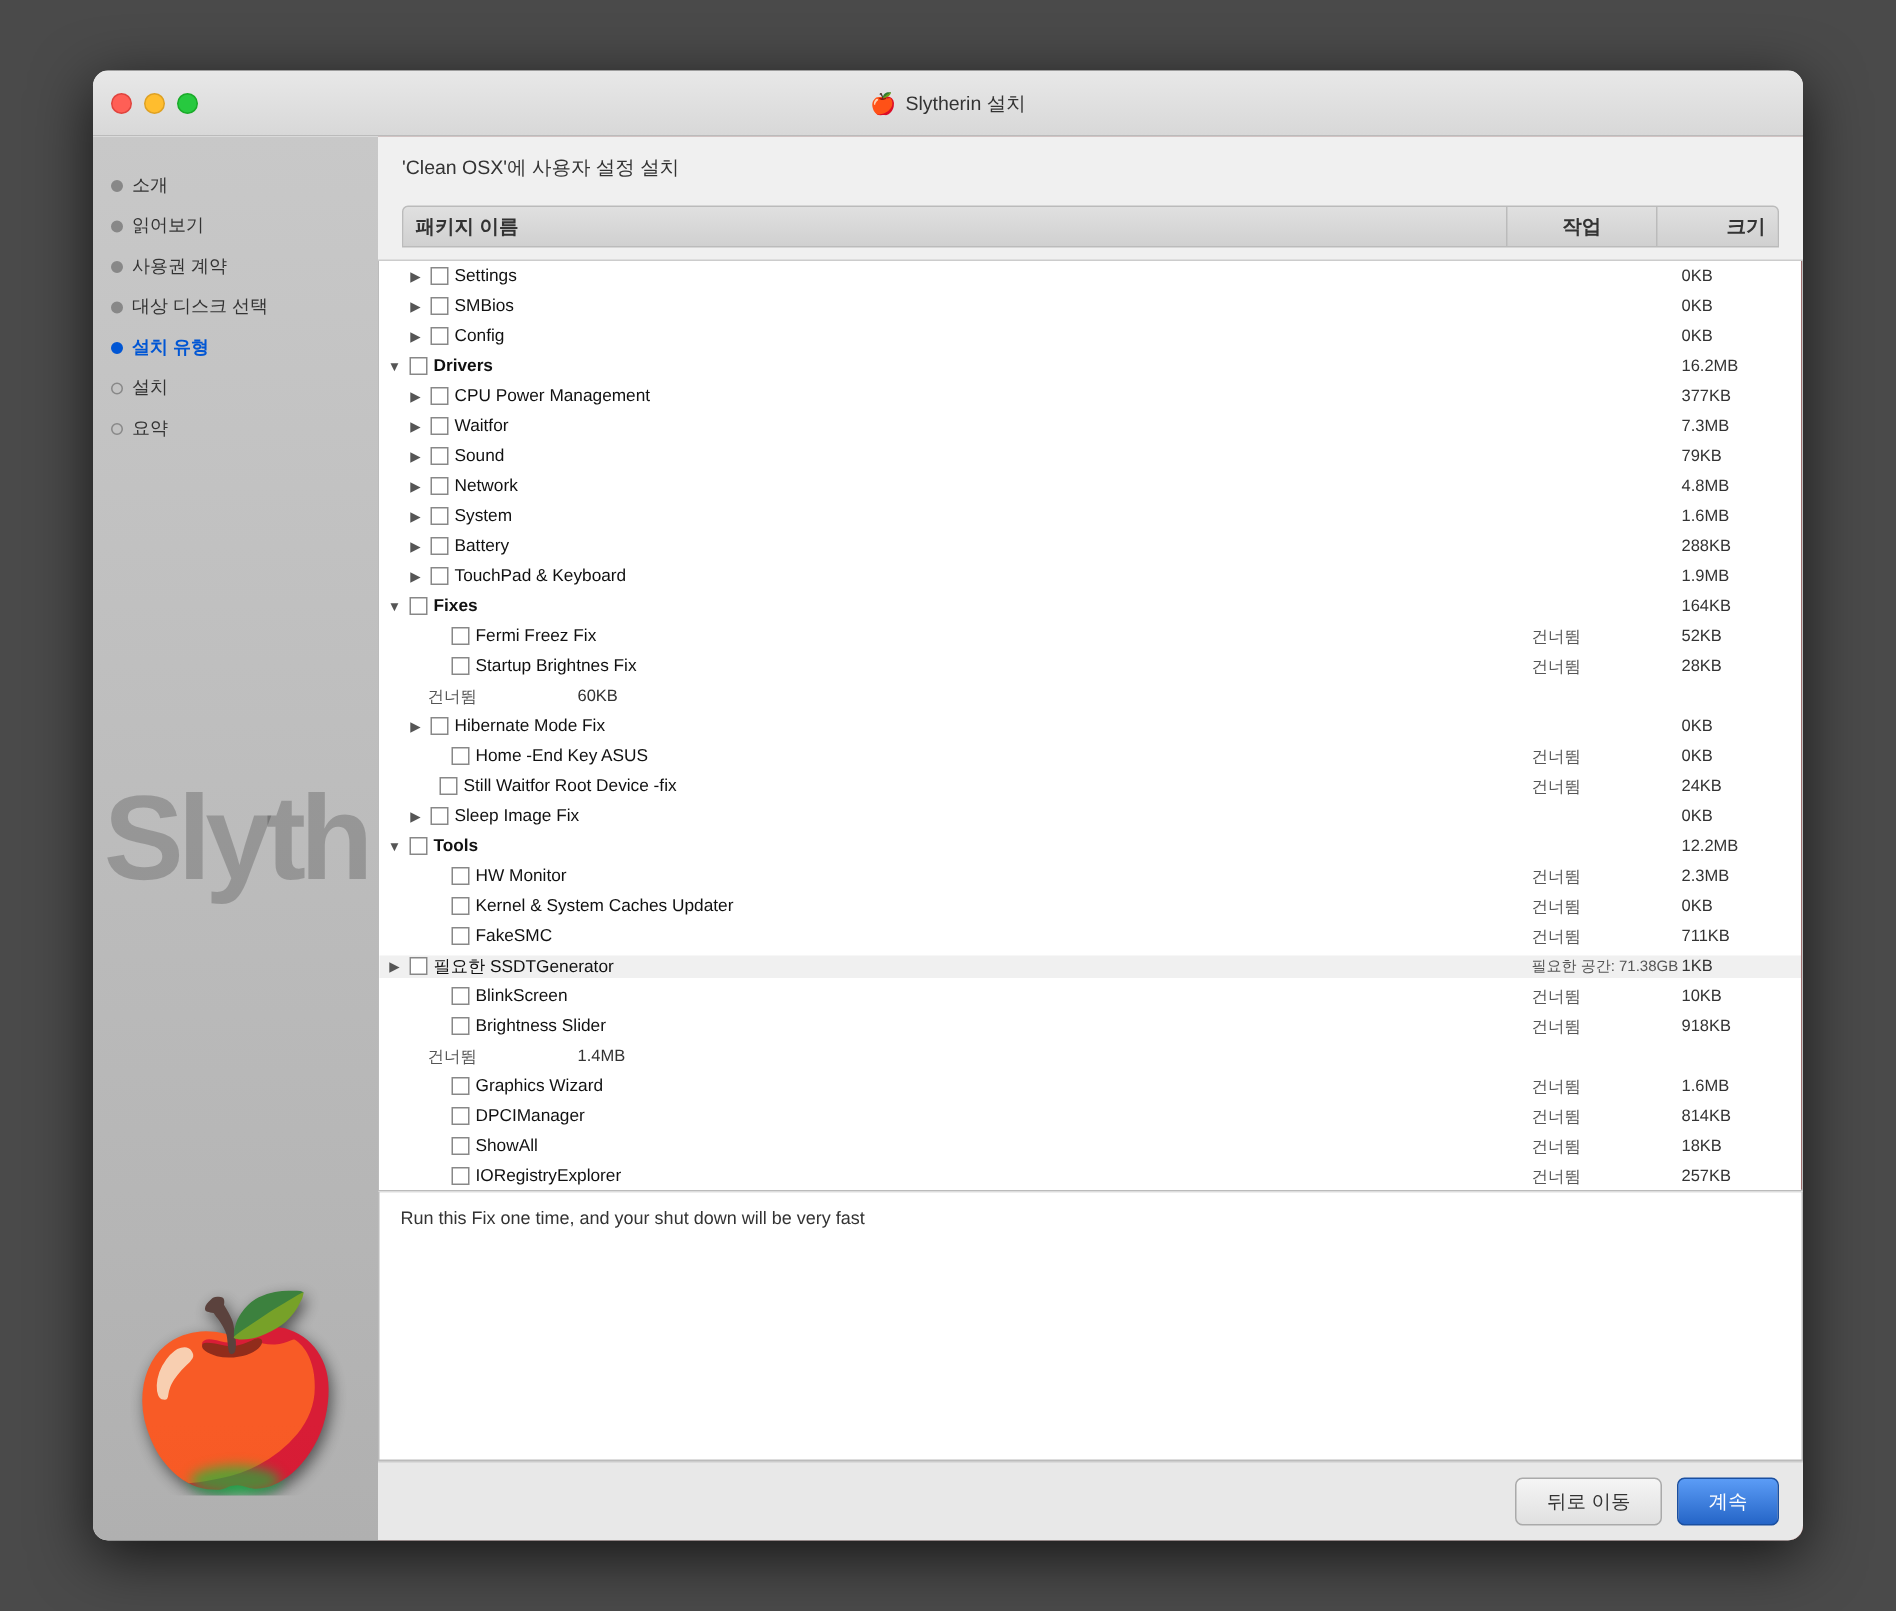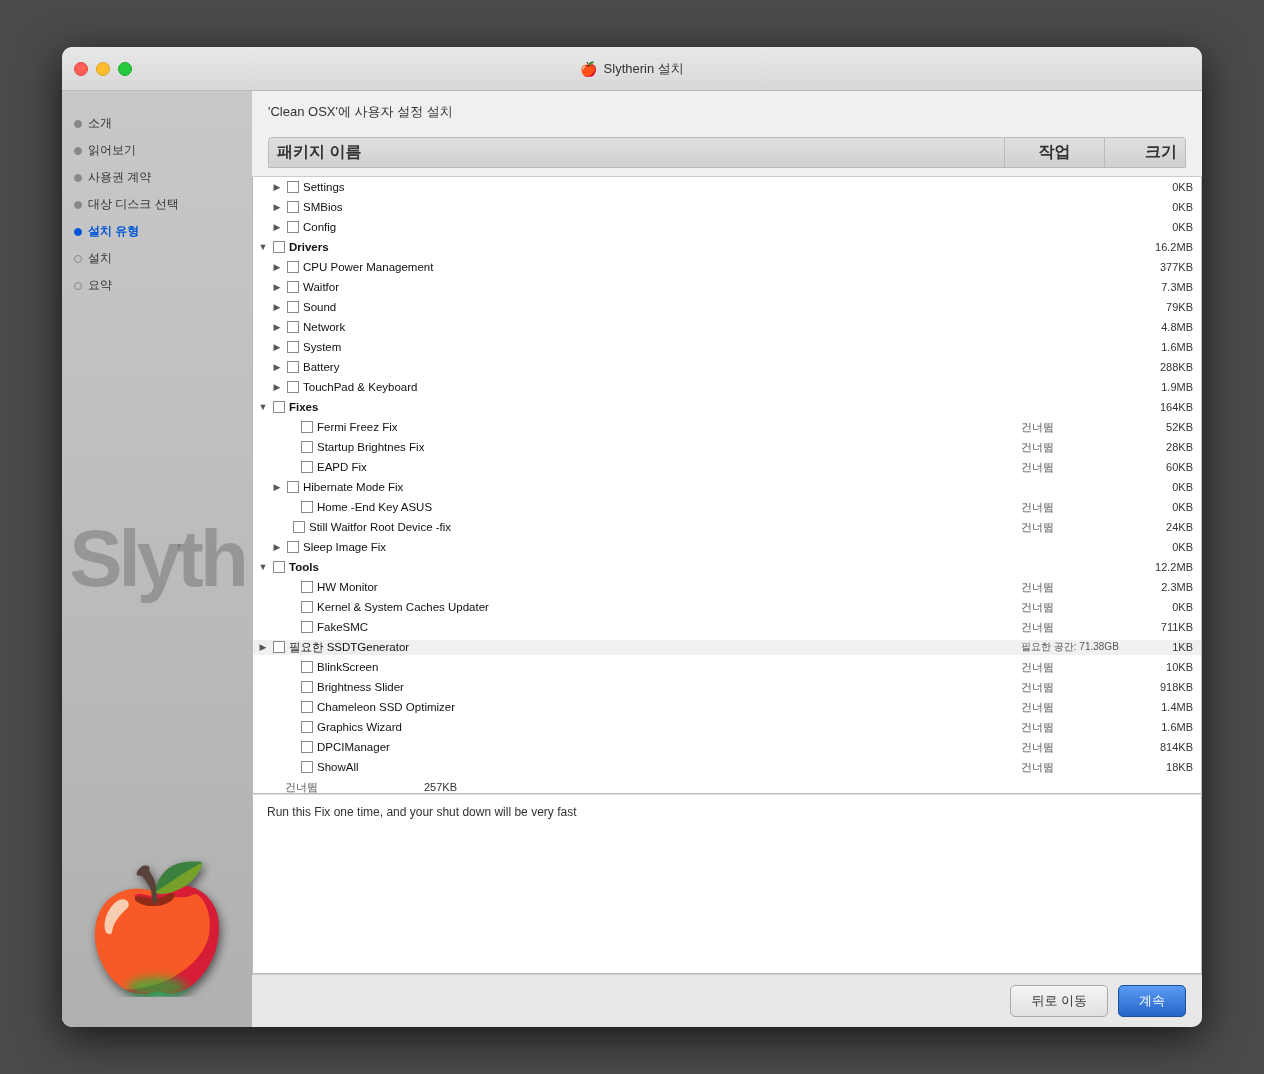--- a/index.html
+++ b/index.html
@@ -121,21 +121,21 @@
       font-size: 13px;
       font-weight: 500;
       color: #333;
       margin-bottom: 8px;
     }
     .package-list-header {
       display: flex;
       background: linear-gradient(to bottom, #e0e0e0, #d0d0d0);
       border: 1px solid #bbb;
       border-radius: 4px 4px 0 0;
-      font-size: 16px;
+      font-size: 13px;
       color: #333;
       font-weight: 600;
       margin-top: 16px;
     }
     .col-name { flex: 1; padding: 4px 8px; border-right: 1px solid #bbb; }
     .col-action { width: 100px; padding: 4px 8px; border-right: 1px solid #bbb; text-align: center; }
     .col-size { width: 80px; padding: 4px 8px; text-align: right; }
     .package-list-area {
       flex: 1;
       overflow-y: auto;
@@ -169,21 +169,21 @@
       background: white;
       display: inline-flex;
       align-items: center;
       justify-content: center;
       margin: 0 4px;
       flex-shrink: 0;
       font-size: 9px;
     }
     .item-label { flex: 1; }
     .action-col { width: 100px; font-size: 11px; color: #555; }
-    .size-col { width: 80px; text-align: right; padding-right: 8px; font-size: 11px; color: #333; }
+    .size-col { width: 80px; text-align: left; padding-right: 8px; font-size: 11px; color: #333; }
     .item-row {
       display: flex;
       align-items: center;
       width: 100%;
     }
     .item-name-section {
       flex: 1;
       display: flex;
       align-items: center;
     }
@@ -443,25 +443,20 @@
           <span class="expander"> </span>
           <span class="checkbox"></span>
           <span class="item-label" style="">Startup Brightnes Fix</span>
         </div>
         <div class="action-col">건너뜀</div>
         <div class="size-col">28KB</div>
       </div>
     </div>
           <div class="tree-item">
       <div class="item-row" style="padding-left:32px; ">
-        <div class="item-name-section">
-          <span class="expander"> </span>
-          <span class="checkbox"></span>
-          <span class="item-label" style="">EAPD Fix</span>
-        </div>
         <div class="action-col">건너뜀</div>
         <div class="size-col">60KB</div>
       </div>
     </div>
           <div class="tree-item">
       <div class="item-row" style="padding-left:18px; ">
         <div class="item-name-section">
           <span class="expander">▶</span>
           <span class="checkbox"></span>
           <span class="item-label" style="">Hibernate Mode Fix</span>
@@ -575,25 +570,20 @@
           <span class="expander"> </span>
           <span class="checkbox"></span>
           <span class="item-label" style="">Brightness Slider</span>
         </div>
         <div class="action-col">건너뜀</div>
         <div class="size-col">918KB</div>
       </div>
     </div>
           <div class="tree-item">
       <div class="item-row" style="padding-left:32px; ">
-        <div class="item-name-section">
-          <span class="expander"> </span>
-          <span class="checkbox"></span>
-          <span class="item-label" style="">Chameleon SSD Optimizer</span>
-        </div>
         <div class="action-col">건너뜀</div>
         <div class="size-col">1.4MB</div>
       </div>
     </div>
           <div class="tree-item">
       <div class="item-row" style="padding-left:32px; ">
         <div class="item-name-section">
           <span class="expander"> </span>
           <span class="checkbox"></span>
           <span class="item-label" style="">Graphics Wizard</span>
@@ -619,20 +609,25 @@
           <span class="expander"> </span>
           <span class="checkbox"></span>
           <span class="item-label" style="">ShowAll</span>
         </div>
         <div class="action-col">건너뜀</div>
         <div class="size-col">18KB</div>
       </div>
     </div>
           <div class="tree-item">
       <div class="item-row" style="padding-left:32px; ">
+        <div class="item-name-section">
+          <span class="expander"> </span>
+          <span class="checkbox"></span>
+          <span class="item-label" style="">IORegistryExplorer</span>
+        </div>
         <div class="action-col">건너뜀</div>
         <div class="size-col">257KB</div>
       </div>
     </div>
           <div class="tree-item">
       <div class="item-row" style="padding-left:32px; ">
         <div class="item-name-section">
           <span class="expander"> </span>
           <span class="checkbox"></span>
           <span class="item-label" style="">Kext Wizard</span>

